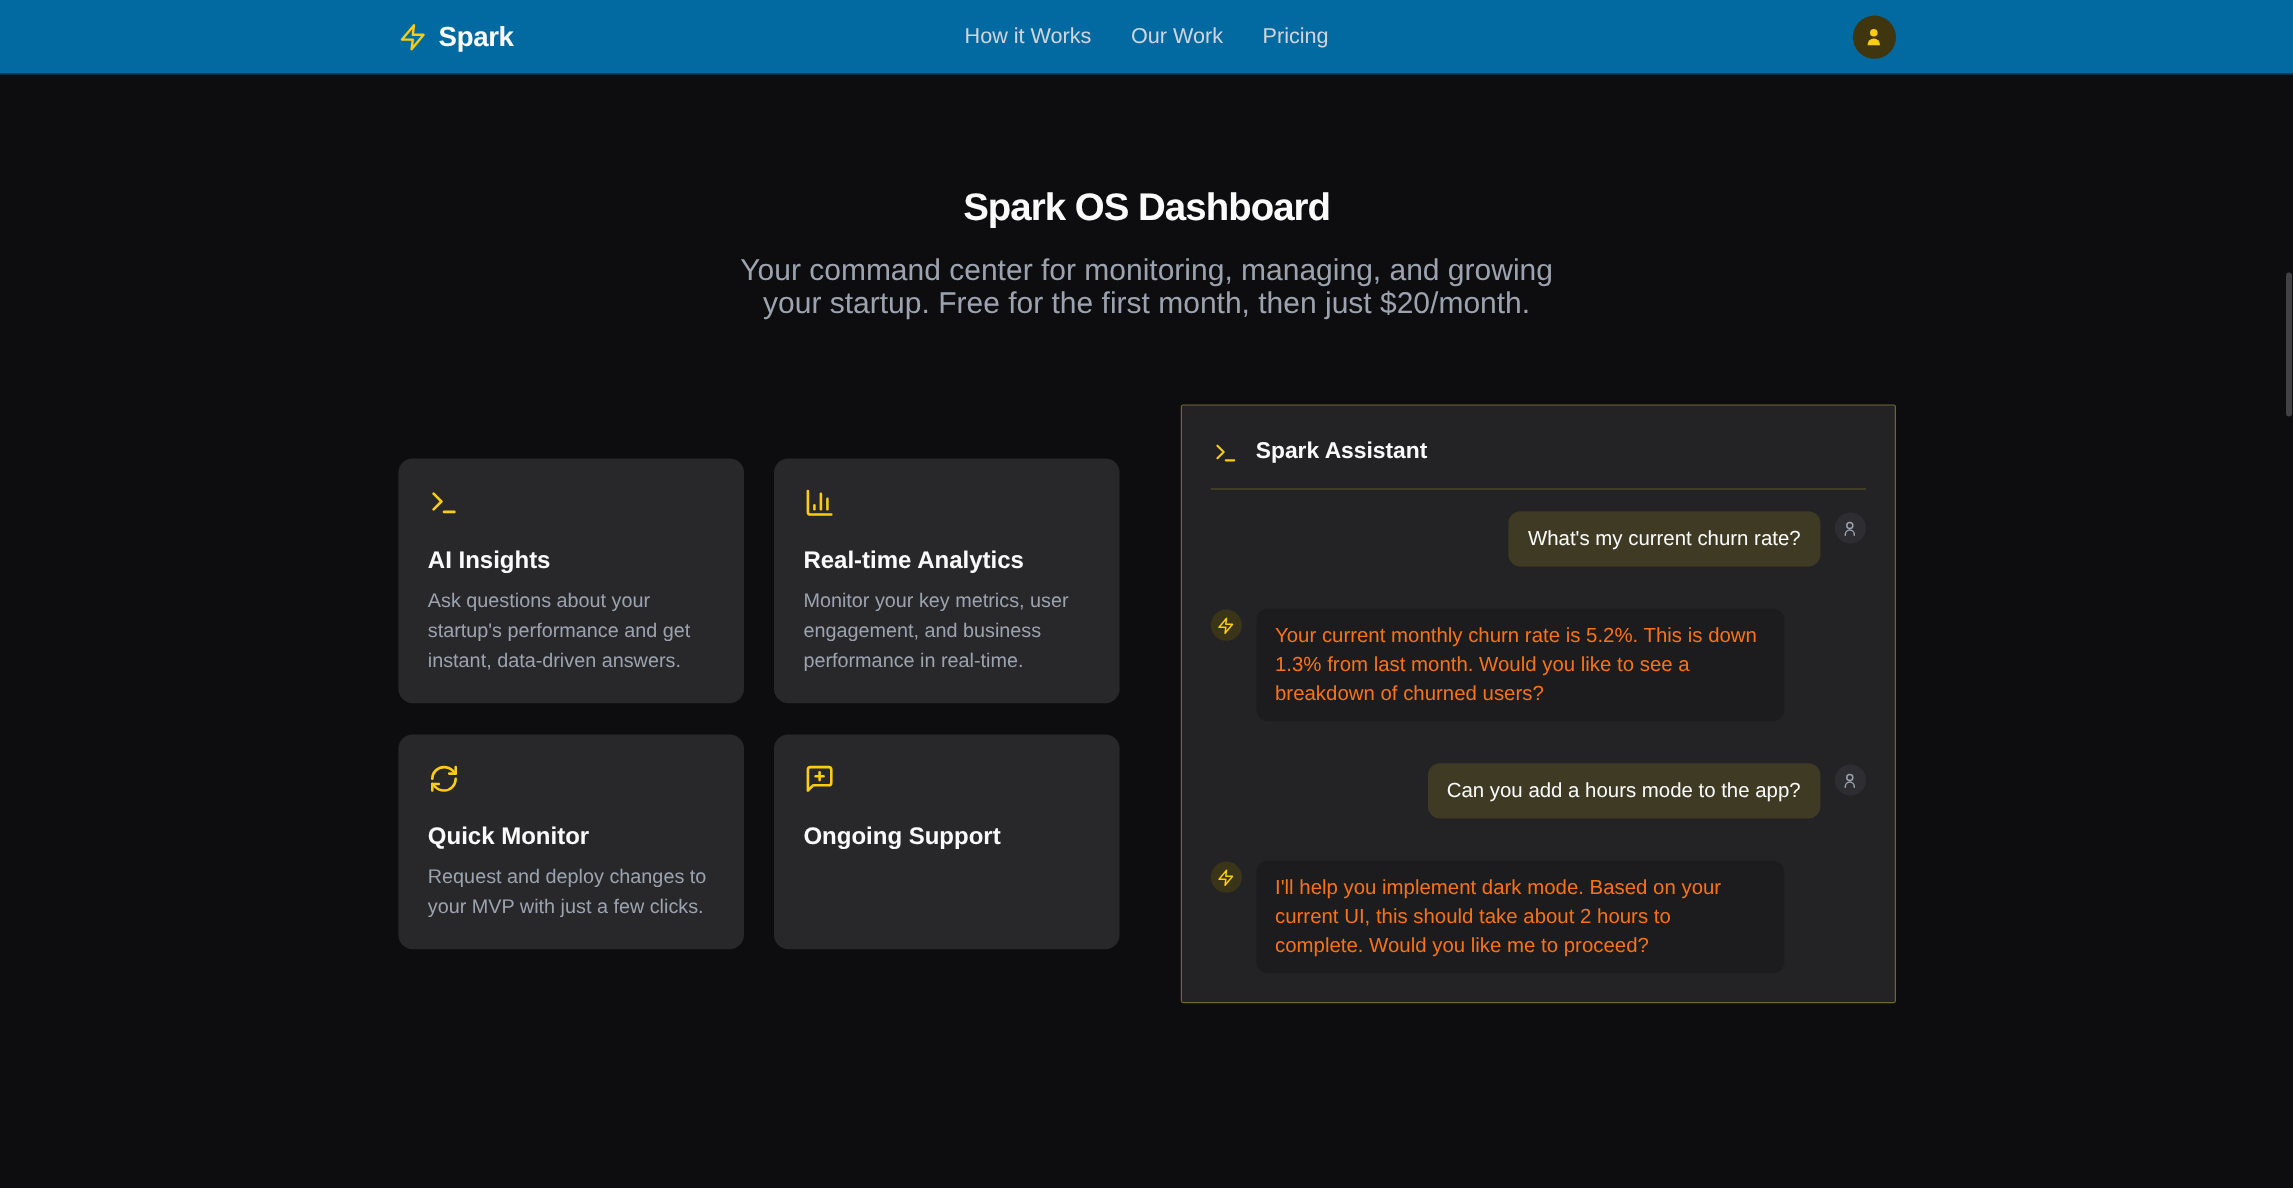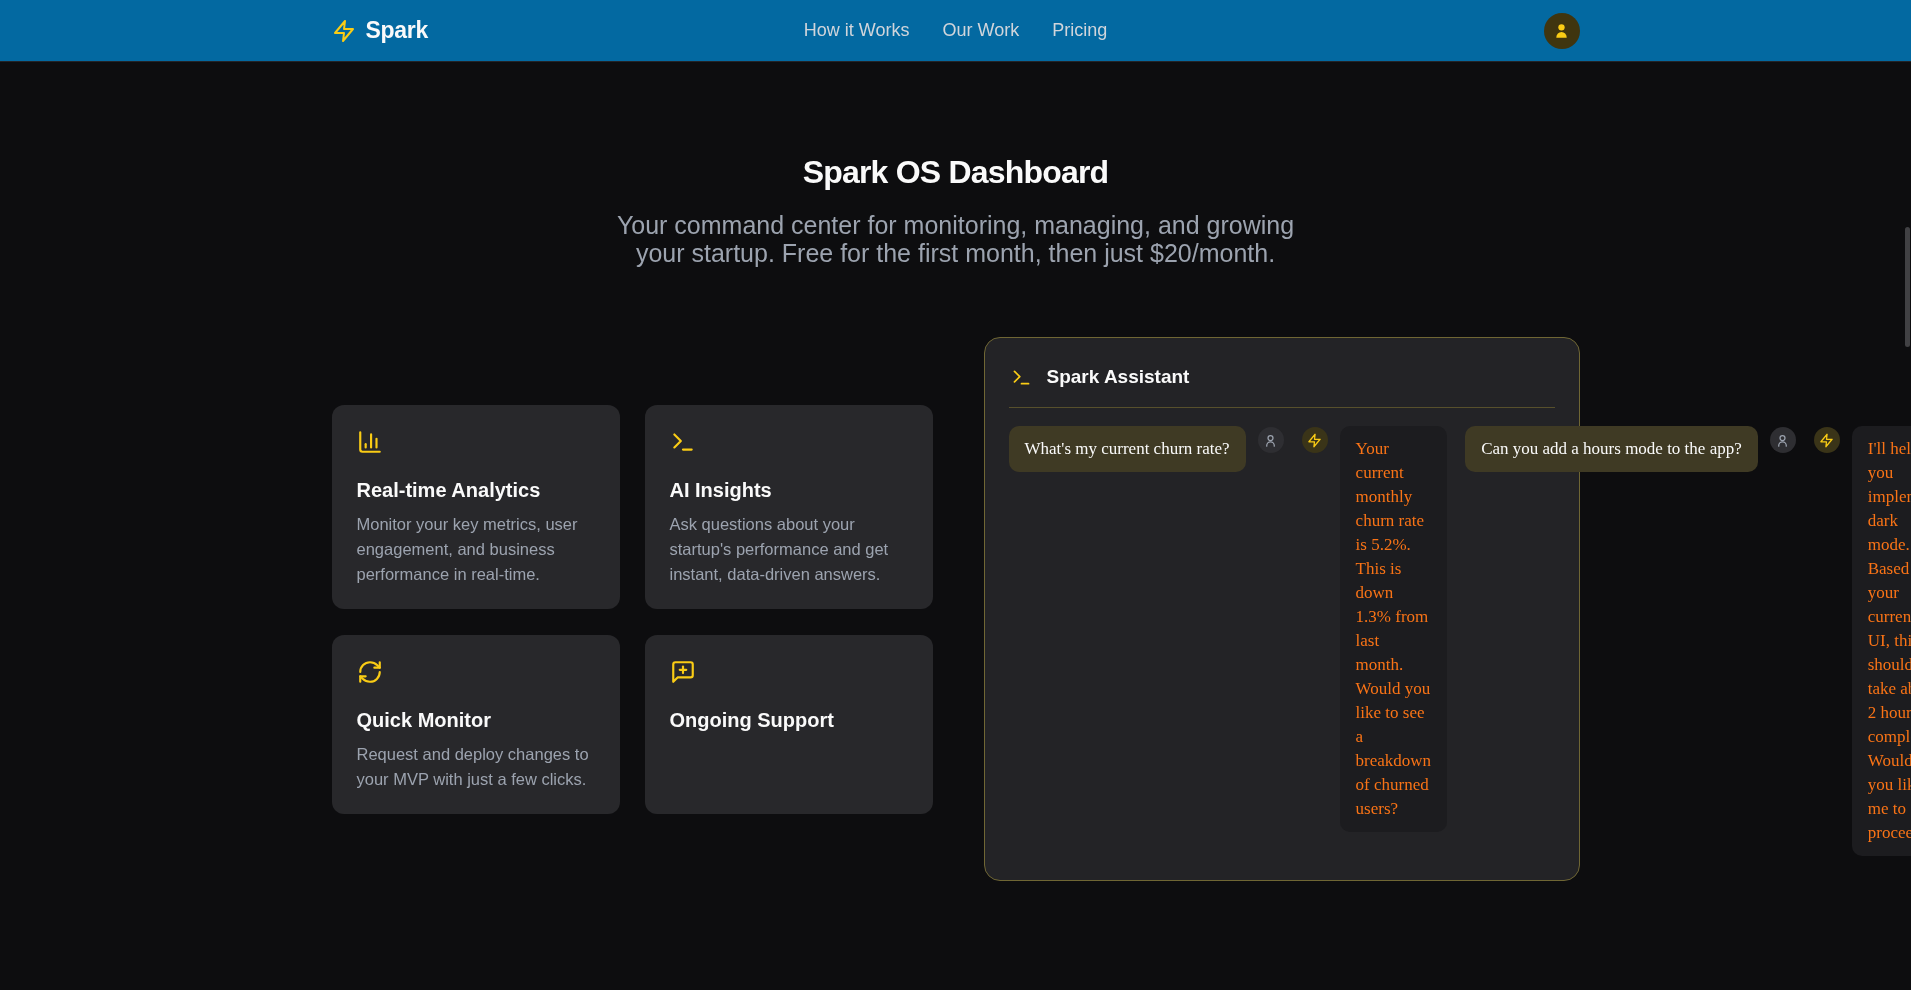--- a/index.html
+++ b/index.html
@@ -117,21 +117,21 @@
     line-height: 25px;
     color: #9ca3af;
   }
 
   
   .assistant-panel {
     width: 596px;
     min-height: 463px;
     background: #232326;
     border: 1px solid #6f6634;
-    border-radius: 16px;
+    border-radius: 2px;
     padding: 24px;
   }
   .panel-header {
     display: flex;
     align-items: center;
     gap: 15px;
     padding: 4px 0 0 2px;
   }
   .panel-title {
     font-size: 19px;
@@ -139,23 +139,22 @@
     color: #fafafa;
   }
   .panel-divider {
     border: none;
     border-top: 1px solid #57502c;
     margin-top: 19px;
   }
   .messages {
     margin-top: 18px;
     display: flex;
-    flex-direction: row;
-    gap: 18px;
-    font-family: Liberation Serif, serif;
+    flex-direction: column;
+    gap: 35px;
   }
   .msg { display: flex; align-items: flex-start; gap: 12px; }
   .msg.user { justify-content: flex-end; }
   .bubble {
     border-radius: 10px;
     padding: 11px 16px;
     font-size: 17px;
     line-height: 24px;
   }
   .user-bubble {
@@ -222,36 +221,36 @@
     <h1>Spark OS Dashboard</h1>
     <p class="subtitle">Your command center for monitoring, managing, and growing your startup. Free for the first month, then just $20/month.</p>
   </section>
 
   <div class="content">
 
     <div class="features">
 
       <div class="card">
         <svg class="card-icon" width="26" height="26" viewBox="0 0 24 24" fill="none" stroke="#facc15" stroke-width="2" stroke-linecap="round" stroke-linejoin="round">
+            <polyline points="4 17 10 11 4 5"></polyline>
+            <line x1="12" x2="20" y1="19" y2="19"></line>
+          </svg>
+        <span class="card-title">AI Insights</span>
+        <p class="card-desc">Ask questions about your startup's performance and get instant, data-driven answers.</p>
+      </div>
+
+      <div class="card">
+        <svg class="card-icon" width="26" height="26" viewBox="0 0 24 24" fill="none" stroke="#facc15" stroke-width="2" stroke-linecap="round" stroke-linejoin="round">
             <path d="M3 3v16a2 2 0 0 0 2 2h16"></path>
             <path d="M18 17V9"></path>
             <path d="M13 17V5"></path>
             <path d="M8 17v-3"></path>
           </svg>
         <span class="card-title">Real-time Analytics</span>
         <p class="card-desc">Monitor your key metrics, user engagement, and business performance in real-time.</p>
-      </div>
-
-      <div class="card">
-        <svg class="card-icon" width="26" height="26" viewBox="0 0 24 24" fill="none" stroke="#facc15" stroke-width="2" stroke-linecap="round" stroke-linejoin="round">
-            <polyline points="4 17 10 11 4 5"></polyline>
-            <line x1="12" x2="20" y1="19" y2="19"></line>
-          </svg>
-        <span class="card-title">AI Insights</span>
-        <p class="card-desc">Ask questions about your startup's performance and get instant, data-driven answers.</p>
       </div>
 
       <div class="card">
         <svg class="card-icon" width="26" height="26" viewBox="0 0 24 24" fill="none" stroke="#facc15" stroke-width="2" stroke-linecap="round" stroke-linejoin="round">
             <path d="M3 12a9 9 0 0 1 9-9 9.75 9.75 0 0 1 6.74 2.74L21 8"></path>
             <path d="M21 3v5h-5"></path>
             <path d="M21 12a9 9 0 0 1-9 9 9.75 9.75 0 0 1-6.74-2.74L3 16"></path>
             <path d="M8 16H3v5"></path>
           </svg>
         <span class="card-title">Quick Monitor</span>

